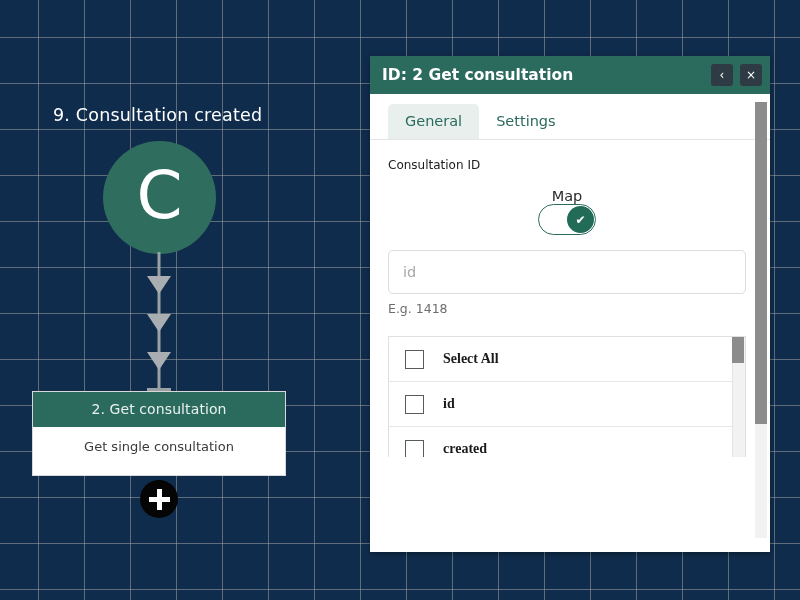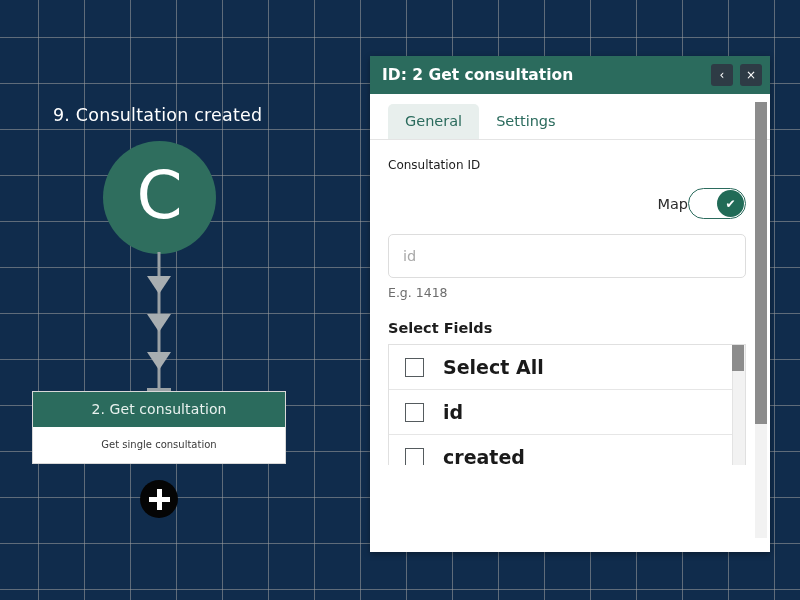--- a/index.html
+++ b/index.html
@@ -82,23 +82,23 @@
     background: #2b6b5d;
     color: #e9f2ef;
     font-size: 14px;
     text-align: center;
     padding: 9px 6px 10px;
     letter-spacing: 0.1px;
   }
   #node-box .nb-body {
     background: #ffffff;
     color: #3a3a3a;
-    font-size: 10px;
+    font-size: 13px;
     text-align: center;
-    padding: 12px 6px 13px;
+    padding: 12px 6px 21px;
   }
 
   
   #add-button {
     position: absolute;
     left: 140px;
     top: 480px;
     width: 38px;
     height: 38px;
     border-radius: 50%;
@@ -198,22 +198,23 @@
   }
   .section-title {
     font-size: 12px;
     font-weight: normal;
     color: #1d1d1d;
     margin: 0 0 16px 0;
   }
   .map-row {
     display: flex;
     align-items: center;
-    justify-content: flex-end;
+    justify-content: space-between;
     margin-bottom: 15px;
+    flex-direction: column;
   }
   .map-label {
     font-size: 14.5px;
     color: #2b2b2b;
   }
   .toggle {
     width: 58px;
     height: 31px;
     border-radius: 16px;
     background: #ffffff;
@@ -276,23 +277,24 @@
     cursor: pointer;
   }
   .checkbox {
     width: 17px; height: 17px;
     border: 1.5px solid #555b5e;
     background: #ffffff;
     margin-right: 19px;
     flex: 0 0 auto;
   }
   .field-label {
-    font-size: 19px;
+    font-size: 14px;
     font-weight: bold;
     color: #1a1a1a;
+    font-family: Liberation Serif, serif;
   }
   
   #list-scroll-track {
     position: absolute;
     right: 0; top: 0;
     width: 13px; height: 100%;
     background: #f2f2f2;
     border-left: 1px solid #e3e3e3;
     box-sizing: border-box;
   }
@@ -371,21 +373,20 @@
         <span class="map-label">Map</span>
         <div class="toggle">
           <span class="knob">✔</span>
         </div>
       </div>
 
       <input class="text-input" type="text" placeholder="id" style="">
 
       <div class="hint">E.g. 1418</div>
 
-      <div class="fields-title">Select Fields</div>
 
       <div id="fields-list">
         <div class="field-row">
           <span class="checkbox"></span>
           <span class="field-label">Select All</span>
         </div>
         <div class="field-row">
           <span class="checkbox"></span>
           <span class="field-label">id</span>
         </div>

